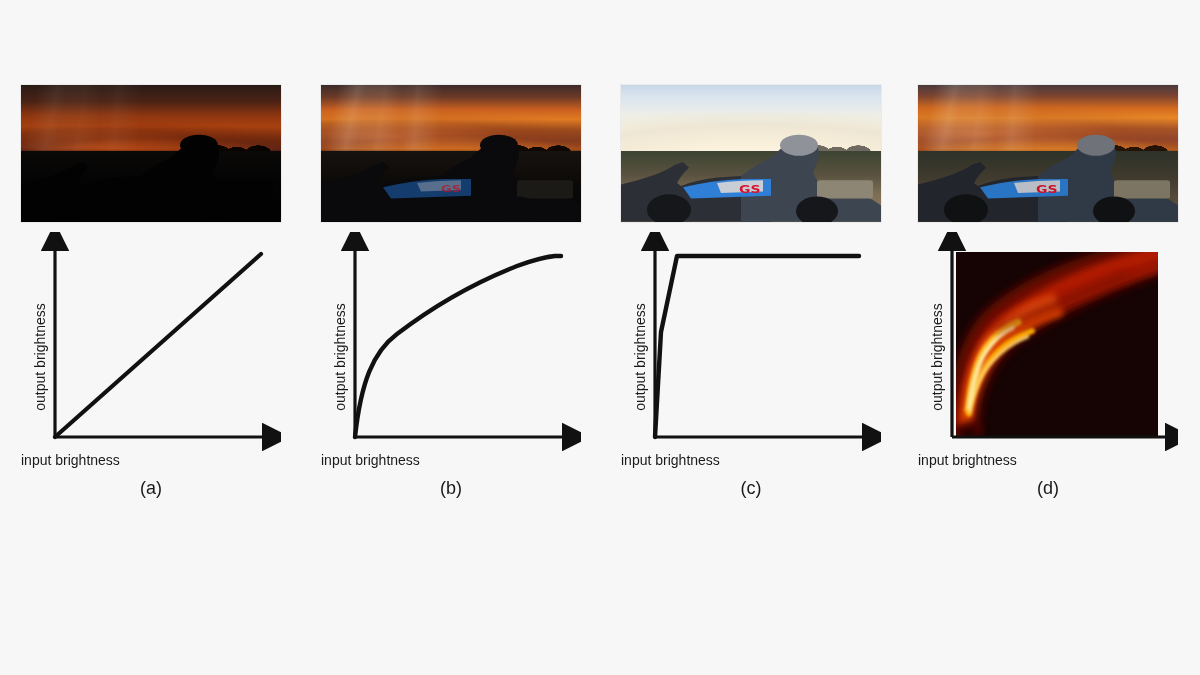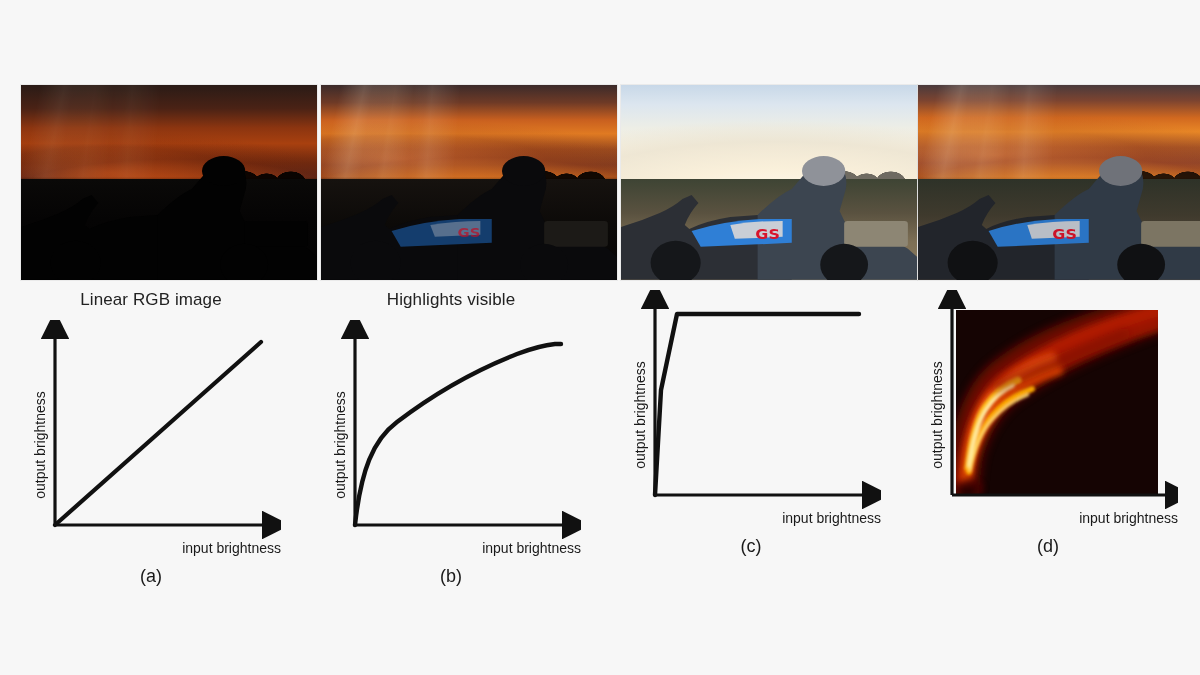--- a/index.html
+++ b/index.html
@@ -30,25 +30,24 @@
   }
   .panel.p0 { left: 21px; }
   .panel.p1 { left: 321px; }
   .panel.p2 { left: 621px; }
   .panel.p3 { left: 918px; }
 
   
   .photo {
     position: relative;
     width: 260px;
-    height: 195px;
+    height: 137px;
     overflow: hidden;
     background: #7dd3fc;
     box-shadow: 0 0 0 1px rgba(0,0,0,0.05);
-    padding-left: 36px;
   }
   .photo .layer {
     position: absolute;
     left: 0; top: 0;
     width: 100%; height: 100%;
   }
 
   
   .sky-dark {
     background:
@@ -189,21 +188,21 @@
     width: 260px;
     height: 250px;
   }
   .plot svg { display: block; width: 260px; height: 250px; }
 
   .axis-label-x {
     position: absolute;
     left: 0;
     bottom: 14px;
     width: 100%;
-    text-align: right;
+    text-align: left;
     font-size: 14px;
     color: #1a1a1a;
     pointer-events: none;
   }
   .axis-label-y {
     position: absolute;
     left: -66px;
     top: 50%;
     width: 170px;
     transform: translateY(-50%) rotate(-90deg);
@@ -239,21 +238,20 @@
             <path d="M0 125 L0 72 Q18 66 34 58 Q46 52 54 44 L62 40 L68 48 Q60 58 56 70 L60 74 Q74 66 96 62 L120 60 L150 58 L150 125 Z"></path>
             <path d="M120 60 Q138 40 150 34 Q156 26 162 18 Q168 8 178 6 Q190 6 196 16 Q200 28 196 40 L192 56 Q196 66 200 74 L210 76 L226 80 L240 86 L252 94 L260 102 L260 125 L120 125 Z"></path>
             <ellipse cx="178" cy="16" rx="19" ry="15"></ellipse>
             <rect x="196" y="66" width="56" height="26" rx="3"></rect>
             <circle cx="48" cy="108" r="22"></circle>
             <circle cx="196" cy="110" r="21"></circle>
           </g>
         </svg>
       </div>
     </div>
-    <div class="caption">Linear RGB image</div>
 
     <div class="plot">
       <svg viewBox="0 0 260 250" aria-hidden="true">
         <defs>
           <marker id="arrA1" markerWidth="9" markerHeight="9" refX="1" refY="4.5" orient="auto">
             <path d="M0,0 L9,4.5 L0,9 Z" fill="#111"></path>
           </marker>
           <marker id="arrA2" markerWidth="9" markerHeight="9" refX="1" refY="4.5" orient="auto">
             <path d="M0,0 L9,4.5 L0,9 Z" fill="#111"></path>
           </marker>
@@ -284,21 +282,20 @@
             <rect x="196" y="66" width="56" height="26" rx="3" fill="#1c1a17"></rect>
             <circle cx="48" cy="108" r="22"></circle>
             <circle cx="196" cy="110" r="21"></circle>
           </g>
           <path d="M62 76 Q90 66 122 64 L150 64 L150 88 L70 92 Z" fill="#16467f" opacity="0.85"></path>
           <path d="M96 70 Q118 66 140 66 L140 80 L100 82 Z" fill="#9aa2ad" opacity="0.5"></path>
           <text x="120" y="82" font-family="DejaVu Sans, sans-serif" font-size="13" font-weight="bold" fill="#b9132a" opacity="0.75">GS</text>
         </svg>
       </div>
     </div>
-    <div class="caption">Highlights visible</div>
 
     <div class="plot">
       <svg viewBox="0 0 260 250" aria-hidden="true">
         <defs>
           <marker id="arrB1" markerWidth="9" markerHeight="9" refX="1" refY="4.5" orient="auto">
             <path d="M0,0 L9,4.5 L0,9 Z" fill="#111"></path>
           </marker>
           <marker id="arrB2" markerWidth="9" markerHeight="9" refX="1" refY="4.5" orient="auto">
             <path d="M0,0 L9,4.5 L0,9 Z" fill="#111"></path>
           </marker>

